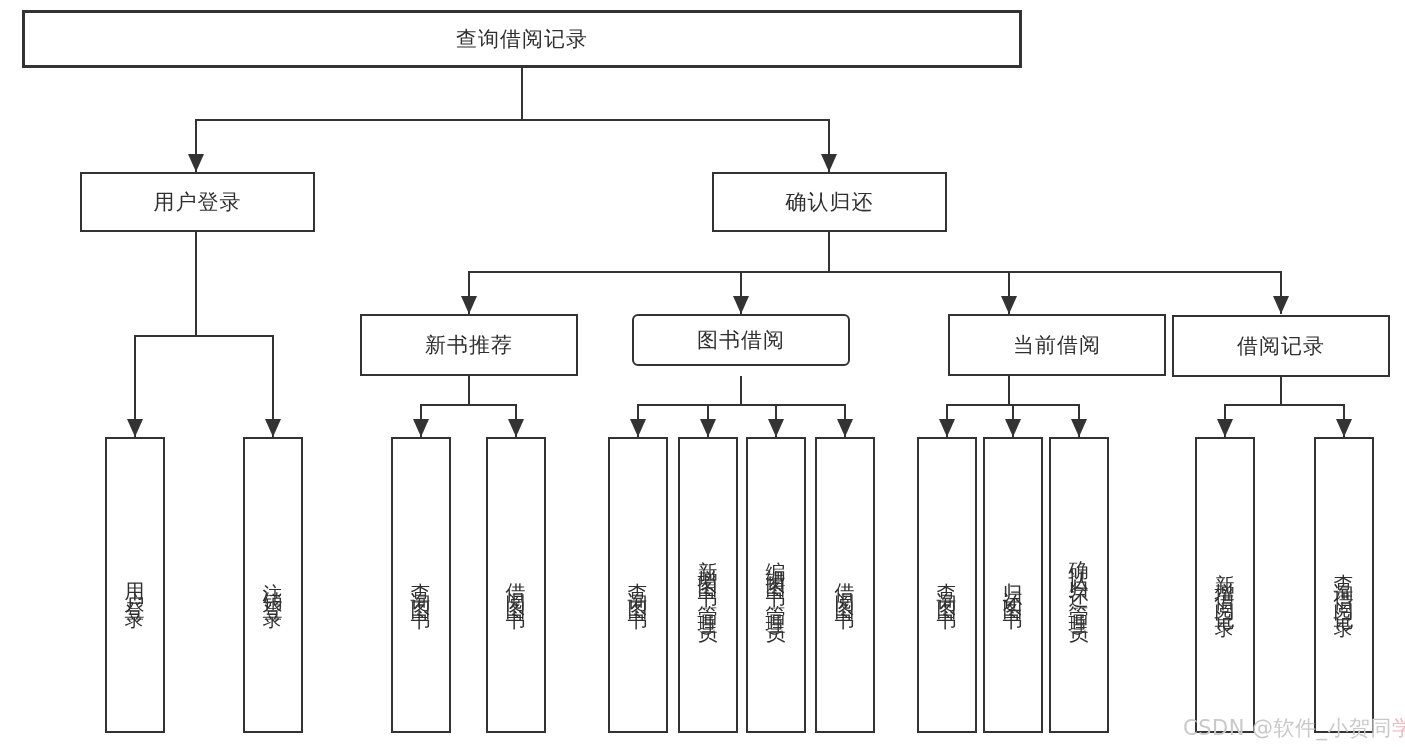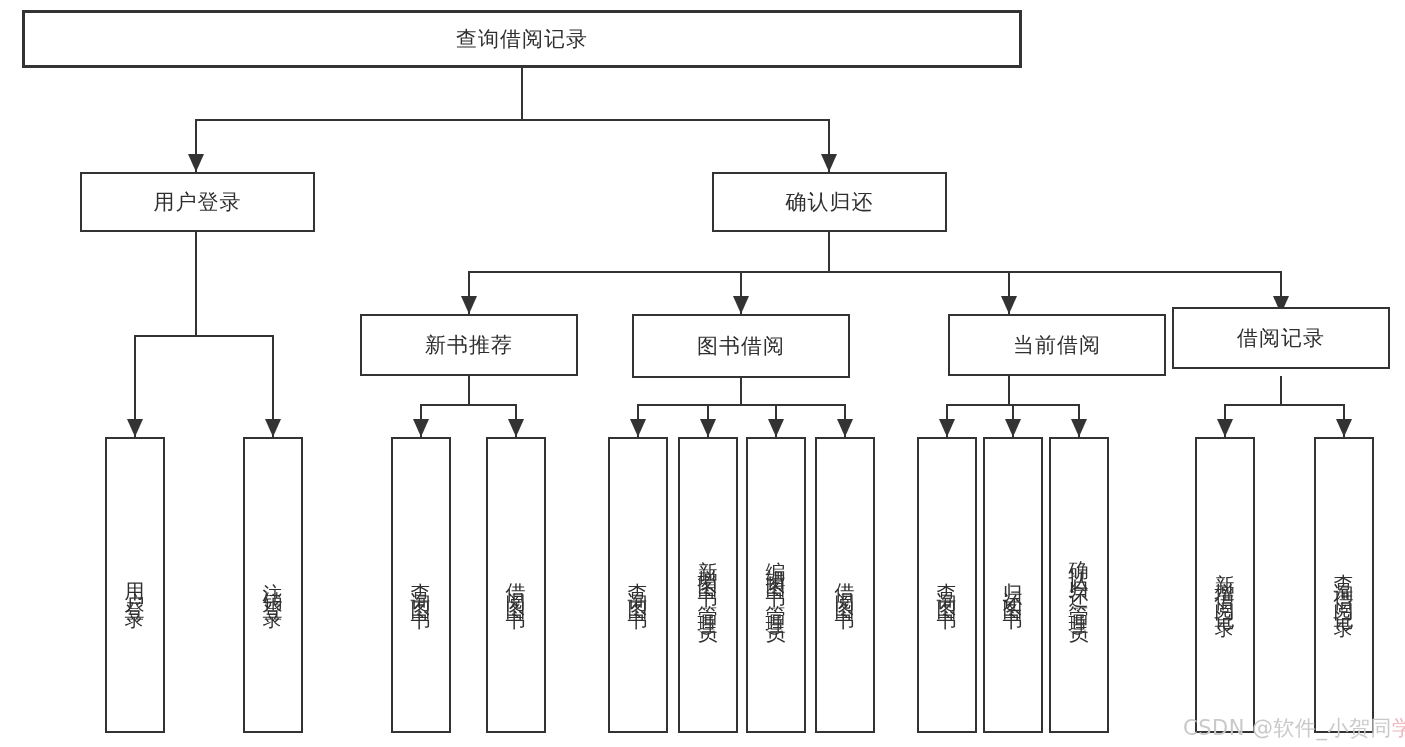--- a/index.html
+++ b/index.html
@@ -78,27 +78,27 @@
   <div class="v" style="left:1008px;top:271px;height:43px;"></div>
   <div class="v" style="left:1280px;top:271px;height:43px;"></div>
   <div class="arw" style="left:461px;top:296px;"></div>
   <div class="arw" style="left:733px;top:296px;"></div>
   <div class="arw" style="left:1001px;top:296px;"></div>
   <div class="arw" style="left:1273px;top:296px;"></div>
 
   <div class="box" style="left:360px;top:314px;width:218px;height:62px;">
     <span>新书推荐</span>
   </div>
-  <div class="box" style="left:632px;top:314px;width:218px;height:64px;">
+  <div class="box" style="left:632px;top:314px;width:218px;height:52px;border-radius:6px;">
     <span>图书借阅</span>
   </div>
   <div class="box" style="left:948px;top:314px;width:218px;height:62px;">
     <span>当前借阅</span>
   </div>
-  <div class="box" style="left:1172px;top:307px;width:218px;height:62px;">
+  <div class="box" style="left:1172px;top:315px;width:218px;height:62px;">
     <span>借阅记录</span>
   </div>
 
   <div class="v" style="left:468px;top:376px;height:30px;"></div>
   <div class="h" style="left:420px;top:404px;width:96px;"></div>
   <div class="v" style="left:420px;top:404px;height:33px;"></div>
   <div class="v" style="left:515px;top:404px;height:33px;"></div>
   <div class="arw" style="left:413px;top:419px;"></div>
   <div class="arw" style="left:508px;top:419px;"></div>
 

